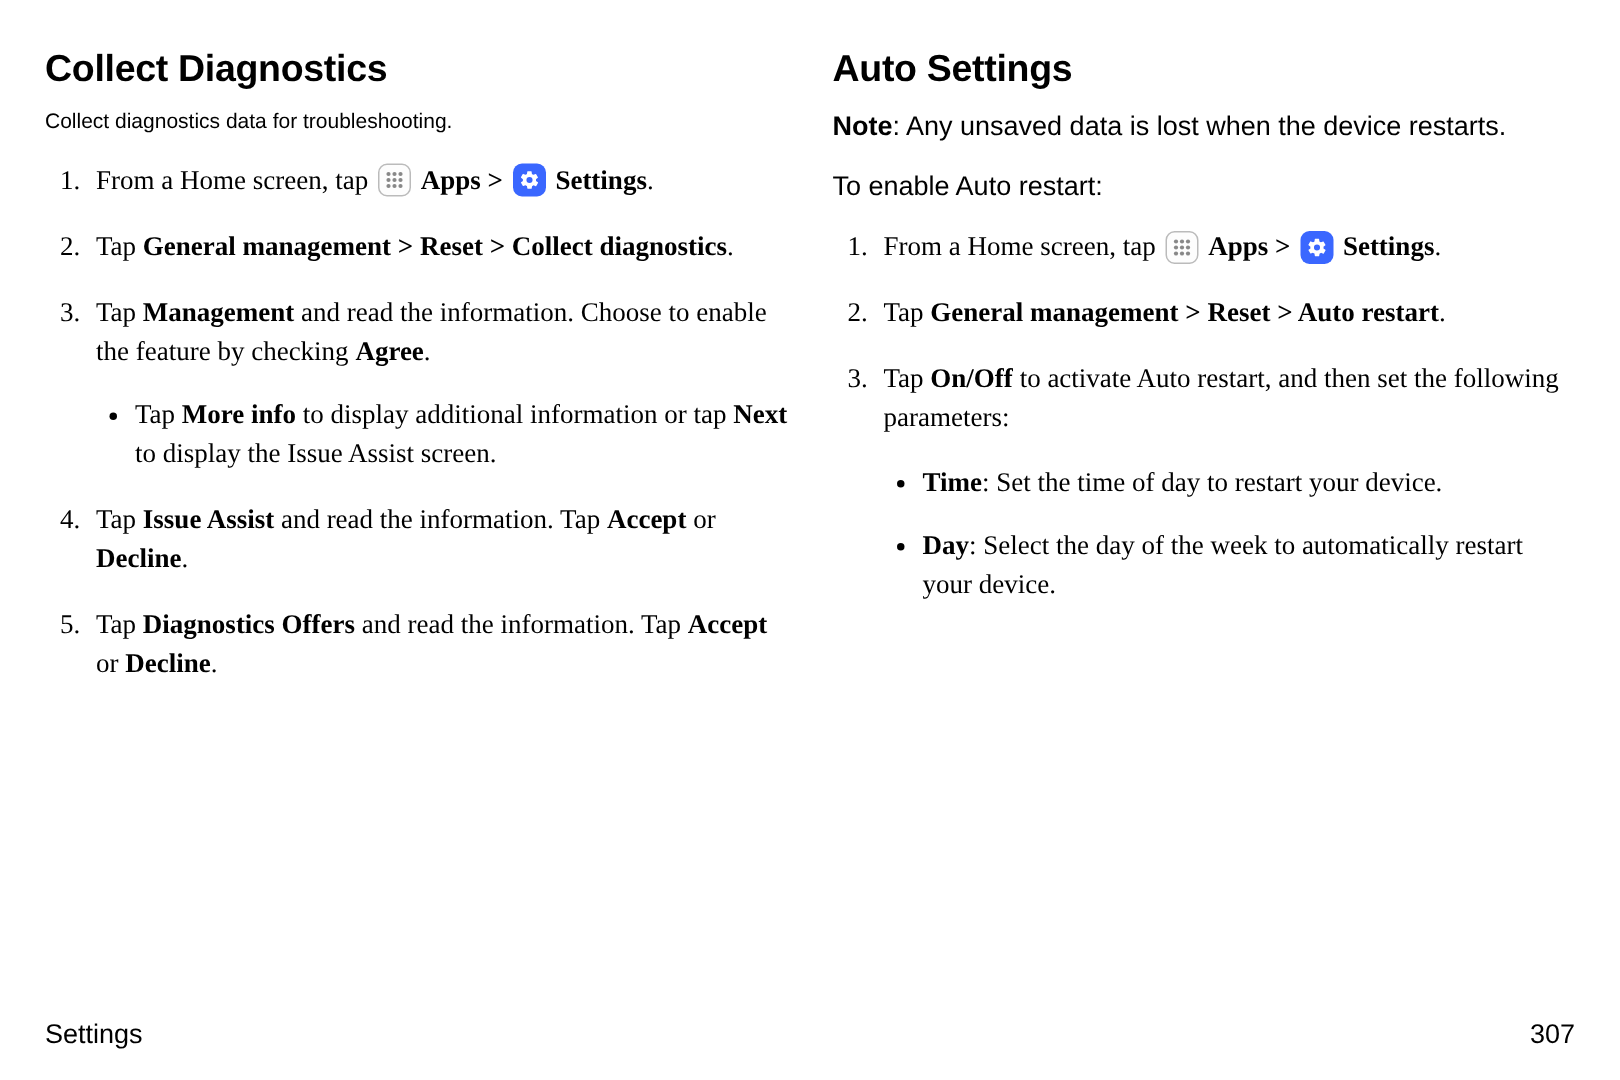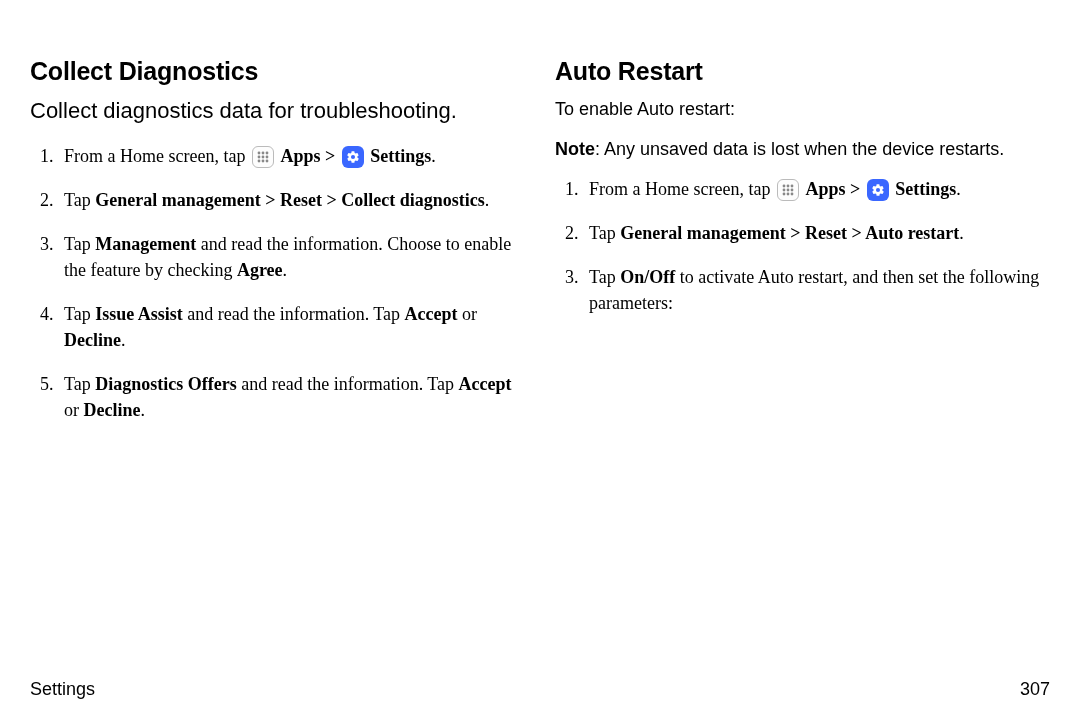--- a/index.html
+++ b/index.html
@@ -8,34 +8,33 @@
     height: 720px;
     font-family: Arial, Helvetica, sans-serif;
     color: #000;
     background: #fff;
     position: relative;
     padding: 32px 30px 0 30px;
   }
   .columns {
     display: flex;
     gap: 30px;
-    margin-top: 25px;
   }
   .col {
     flex: 1;
     min-width: 0;
   }
   h2 {
     font-size: 25px;
     font-weight: 700;
     margin-bottom: 10px;
     letter-spacing: -0.2px;
   }
   p.intro {
-    font-size: 22px;
+    font-size: 14px;
     line-height: 1.4;
     margin-bottom: 16px;
   }
   p.para {
     font-size: 18px;
     line-height: 1.45;
     margin-bottom: 14px;
   }
   ol {
     list-style: decimal;
@@ -125,36 +124,41 @@
               <path d="M19.4 13a7.5 7.5 0 0 0 .1-1 7.5 7.5 0 0 0-.1-1l2.1-1.6a.5.5 0 0 0 .1-.6l-2-3.5a.5.5 0 0 0-.6-.2l-2.5 1a7.3 7.3 0 0 0-1.7-1l-.4-2.6A.5.5 0 0 0 14 2h-4a.5.5 0 0 0-.5.4l-.4 2.6a7.3 7.3 0 0 0-1.7 1l-2.5-1a.5.5 0 0 0-.6.2l-2 3.5a.5.5 0 0 0 .1.6L4.5 11a7.5 7.5 0 0 0-.1 1 7.5 7.5 0 0 0 .1 1l-2.1 1.6a.5.5 0 0 0-.1.6l2 3.5a.5.5 0 0 0 .6.2l2.5-1a7.3 7.3 0 0 0 1.7 1l.4 2.6A.5.5 0 0 0 10 22h4a.5.5 0 0 0 .5-.4l.4-2.6a7.3 7.3 0 0 0 1.7-1l2.5 1a.5.5 0 0 0 .6-.2l2-3.5a.5.5 0 0 0-.1-.6ZM12 15.5A3.5 3.5 0 1 1 15.5 12 3.5 3.5 0 0 1 12 15.5Z"></path>
             </svg>
         </span>
         <span class="b">Settings</span>.
       </li>
       <li>
         <span>Tap </span><span class="b">General management &gt; Reset &gt; Collect diagnostics</span>.
       </li>
       <li>
         <span>Tap </span><span class="b">Management</span><span> and read the information. Choose to enable the feature by checking </span><span class="b">Agree</span>.
+        <ul>
+          <li>
+            <span>Tap </span><span class="b">More info</span><span> to display additional information or tap </span><span class="b">Next</span><span> to display the Issue Assist screen.</span>
+          </li>
+        </ul>
       </li>
       <li>
         <span>Tap </span><span class="b">Issue Assist</span><span> and read the information. Tap&nbsp;</span><span class="b">Accept</span><span> or </span><span class="b">Decline</span>.
       </li>
       <li>
         <span>Tap </span><span class="b">Diagnostics Offers</span><span> and read the information. Tap </span><span class="b">Accept</span><span> or </span><span class="b">Decline</span>.
       </li>
     </ol>
   </div>
 
   <div class="col">
-    <h2>Auto Restart</h2>
-    <p class="para">To enable Auto restart:</p>
+    <h2>Auto Settings</h2>
     <p class="para">
       <span class="b">Note</span><span>: Any unsaved data is lost when the device restarts.</span>
     </p>
+    <p class="para">To enable Auto restart:</p>
     <ol>
       <li>
         <span>From a Home screen, tap </span>
         <span class="inline-icon apps-icon">
           <svg width="14" height="14" viewBox="0 0 14 14">
             <circle cx="3" cy="3" r="1.4" fill="#888"></circle>
               <circle cx="7" cy="3" r="1.4" fill="#888"></circle>
               <circle cx="11" cy="3" r="1.4" fill="#888"></circle>
             <circle cx="3" cy="7" r="1.4" fill="#888"></circle>
               <circle cx="7" cy="7" r="1.4" fill="#888"></circle>
@@ -169,20 +173,28 @@
               <path d="M19.4 13a7.5 7.5 0 0 0 .1-1 7.5 7.5 0 0 0-.1-1l2.1-1.6a.5.5 0 0 0 .1-.6l-2-3.5a.5.5 0 0 0-.6-.2l-2.5 1a7.3 7.3 0 0 0-1.7-1l-.4-2.6A.5.5 0 0 0 14 2h-4a.5.5 0 0 0-.5.4l-.4 2.6a7.3 7.3 0 0 0-1.7 1l-2.5-1a.5.5 0 0 0-.6.2l-2 3.5a.5.5 0 0 0 .1.6L4.5 11a7.5 7.5 0 0 0-.1 1 7.5 7.5 0 0 0 .1 1l-2.1 1.6a.5.5 0 0 0-.1.6l2 3.5a.5.5 0 0 0 .6.2l2.5-1a7.3 7.3 0 0 0 1.7 1l.4 2.6A.5.5 0 0 0 10 22h4a.5.5 0 0 0 .5-.4l.4-2.6a7.3 7.3 0 0 0 1.7-1l2.5 1a.5.5 0 0 0 .6-.2l2-3.5a.5.5 0 0 0-.1-.6ZM12 15.5A3.5 3.5 0 1 1 15.5 12 3.5 3.5 0 0 1 12 15.5Z"></path>
             </svg>
         </span>
         <span class="b">Settings</span>.
       </li>
       <li>
         <span>Tap </span><span class="b">General management &gt; Reset &gt; Auto restart</span>.
       </li>
       <li>
         <span>Tap </span><span class="b">On/Off</span><span> to activate Auto restart, and then set the following parameters:</span>
+        <ul>
+          <li>
+            <span class="b">Time</span><span>: Set the time of day to restart your device.</span>
+          </li>
+          <li>
+            <span class="b">Day</span><span>: Select the day of the week to automatically restart your device.</span>
+          </li>
+        </ul>
       </li>
     </ol>
   </div>
 </div>
 
 <div class="footer">
   <span>Settings</span>
   <span>307</span>
 </div>
 

